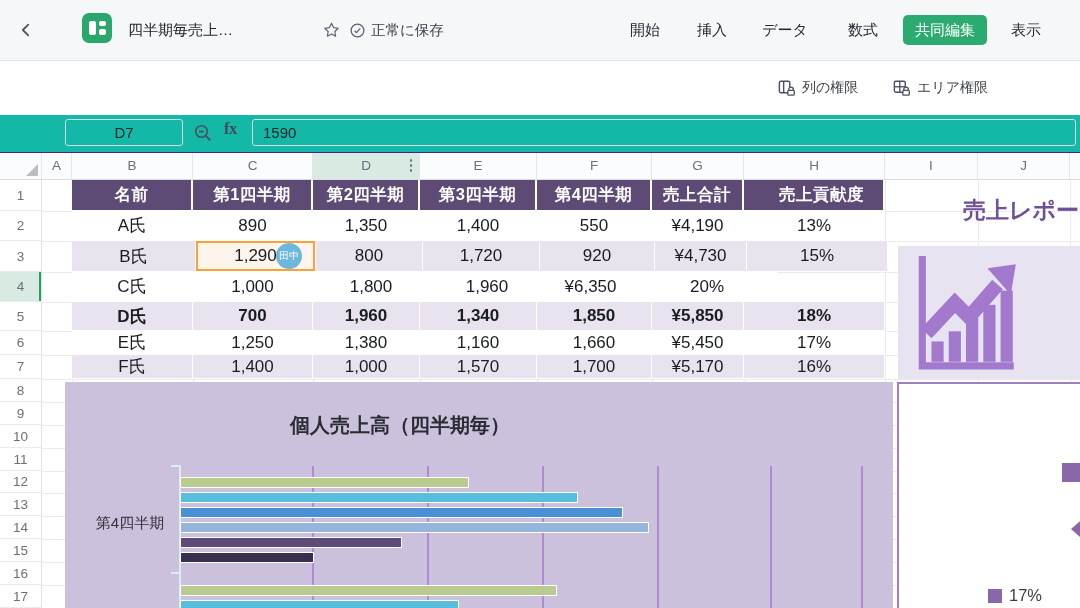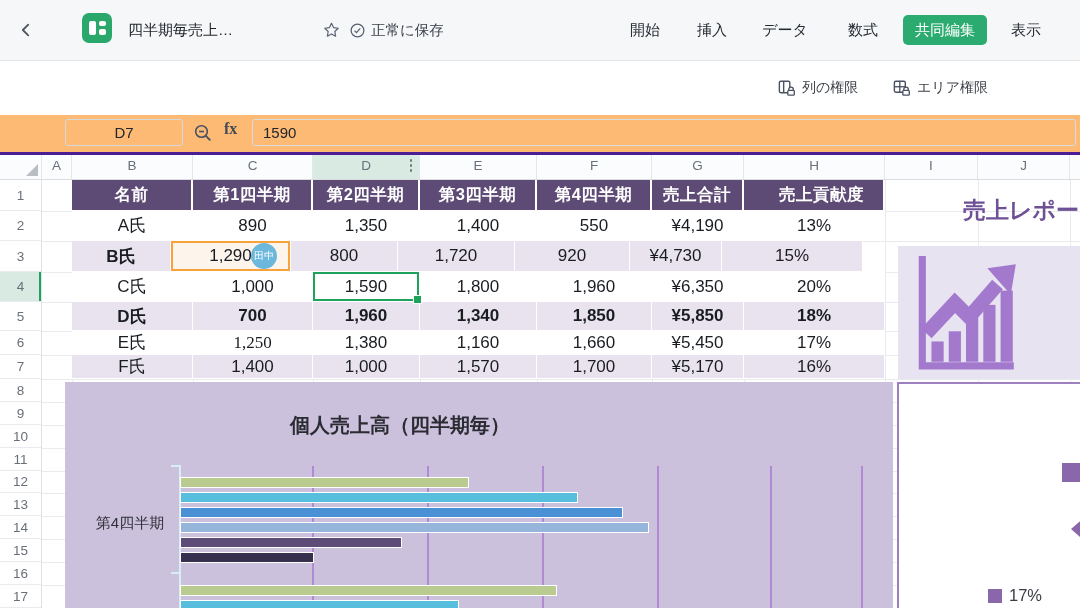--- a/index.html
+++ b/index.html
@@ -20,21 +20,21 @@
   #doctitle{position:absolute;left:128px;top:0;height:60px;display:flex;align-items:center;font-size:15px;color:#1d2127}
   #star{left:322px}
   #saved{position:absolute;left:349px;top:0;height:60px;display:flex;align-items:center;gap:5px;font-size:14.5px;color:#3c414a}
   .menu-item{position:absolute;top:0;height:60px;display:flex;align-items:center;transform:translateX(-50%);font-size:15px;color:#252a31;cursor:default}
   #collab{position:absolute;left:903px;top:15px;width:84px;height:30px;background:#2bab6f;border-radius:5px;color:#fff;
           display:flex;align-items:center;justify-content:center;font-size:15px}
   
   #permbar{position:absolute;left:0;top:60px;width:1080px;height:55px;background:#fff;z-index:9}
   .perm-btn{position:absolute;top:0;height:55px;display:flex;align-items:center;gap:6px;font-size:14px;color:#3a3f47}
   
-  #fbar{position:absolute;left:0;top:115px;width:1080px;height:37px;background:#fdba74;border-bottom:3px solid #4c1d95;z-index:9}
+  #fbar{position:absolute;left:0;top:115px;width:1080px;height:37px;background:#14b8a6;border-bottom:1px solid #4c1d95;z-index:9}
   #namebox{position:absolute;left:65px;top:4px;width:118px;height:27px;border:1px solid #d5d8dc;border-radius:3px;
            display:flex;align-items:center;justify-content:center;font-size:15px;color:#21252b;box-sizing:border-box}
   #zoomic{position:absolute;left:192px;top:7px}
   #fxic{position:absolute;left:224px;top:5px;font-family:"Liberation Serif",serif;font-weight:bold;font-size:16px;color:#434a55}
   #fval{position:absolute;left:252px;top:4px;width:824px;height:27px;border:1px solid #d9dcdf;border-radius:3px;
         display:flex;align-items:center;padding-left:10px;font-size:15px;color:#21252b;box-sizing:border-box}
   
   #colheads{position:absolute;left:0;top:152px;width:1080px;height:28px;background:#fbfcfd;border-bottom:1px solid #d9dce0;z-index:8;box-sizing:border-box}
   .colhead{position:absolute;top:0;height:27px;display:flex;align-items:center;justify-content:center;
            font-size:13.5px;color:#6a7079;border-right:1px solid #e4e6ea;box-sizing:border-box}
@@ -258,49 +258,48 @@
       <div class="trow" style="top: 31px; height: 30px;">
         <div class="tcell" style="width: 121px; height: 30px;">A氏</div>
         <div class="tcell" style="width: 120px; height: 30px;">890</div>
         <div class="tcell" style="width: 107px; height: 30px;">1,350</div>
         <div class="tcell" style="width: 117px; height: 30px;">1,400</div>
         <div class="tcell" style="width: 115px; height: 30px;">550</div>
         <div class="tcell" style="width: 92px; height: 30px;">¥4,190</div>
         <div class="tcell" style="width: 141px; height: 30px;">13%</div>
       </div>
       <div class="trow stripe" style="top: 61px; height: 31px;">
-        <div class="tcell" style="width: 99px; height: 31px; font-weight: bold;">B氏</div>
+        <div class="tcell" style="width: 124px; height: 31px;">B氏</div>
         <div class="tcell cell-edited" style="width: 120px; height: 31px;">1,290<span class="badge" style="background: rgb(108, 184, 220);">田中</span></div>
         <div class="tcell" style="width: 107px; height: 31px;">800</div>
         <div class="tcell" style="width: 117px; height: 31px;">1,720</div>
         <div class="tcell" style="width: 115px; height: 31px;">920</div>
         <div class="tcell" style="width: 92px; height: 31px;">¥4,730</div>
         <div class="tcell" style="width: 141px; height: 31px;">15%</div>
       </div>
       <div class="trow" style="top: 92px; height: 30px;">
         <div class="tcell" style="width: 121px; height: 30px;">C氏</div>
         <div class="tcell" style="width: 120px; height: 30px;">1,000</div>
-        <div class="tcell cell-selected" style="width: 107px; height: 30px;">1,590<span class="handle"></span></div>
         <div class="tcell" style="width: 117px; height: 30px;">1,800</div>
         <div class="tcell" style="width: 115px; height: 30px;">1,960</div>
         <div class="tcell" style="width: 92px; height: 30px;">¥6,350</div>
         <div class="tcell" style="width: 141px; height: 30px;">20%</div>
       </div>
       <div class="trow stripe" style="top: 122px; height: 29px; font-weight: bold;">
         <div class="tcell" style="width: 121px; height: 29px;">D氏</div>
         <div class="tcell" style="width: 120px; height: 29px;">700</div>
         <div class="tcell" style="width: 107px; height: 29px;">1,960</div>
         <div class="tcell" style="width: 117px; height: 29px;">1,340</div>
         <div class="tcell" style="width: 115px; height: 29px;">1,850</div>
         <div class="tcell" style="width: 92px; height: 29px;">¥5,850</div>
         <div class="tcell" style="width: 141px; height: 29px;">18%</div>
       </div>
       <div class="trow" style="top: 151px; height: 24px;">
         <div class="tcell" style="width: 121px; height: 24px;">E氏</div>
-        <div class="tcell" style="width: 120px; height: 24px; font-family: Liberation Serif, serif;">1,250</div>
+        <div class="tcell" style="width: 120px; height: 24px;">1,250</div>
         <div class="tcell" style="width: 107px; height: 24px;">1,380</div>
         <div class="tcell" style="width: 117px; height: 24px;">1,160</div>
         <div class="tcell" style="width: 115px; height: 24px;">1,660</div>
         <div class="tcell" style="width: 92px; height: 24px;">¥5,450</div>
         <div class="tcell" style="width: 141px; height: 24px;">17%</div>
       </div>
       <div class="trow stripe" style="top: 175px; height: 24px;">
         <div class="tcell" style="width: 121px; height: 24px;">F氏</div>
         <div class="tcell" style="width: 120px; height: 24px;">1,400</div>
         <div class="tcell" style="width: 107px; height: 24px;">1,000</div>

